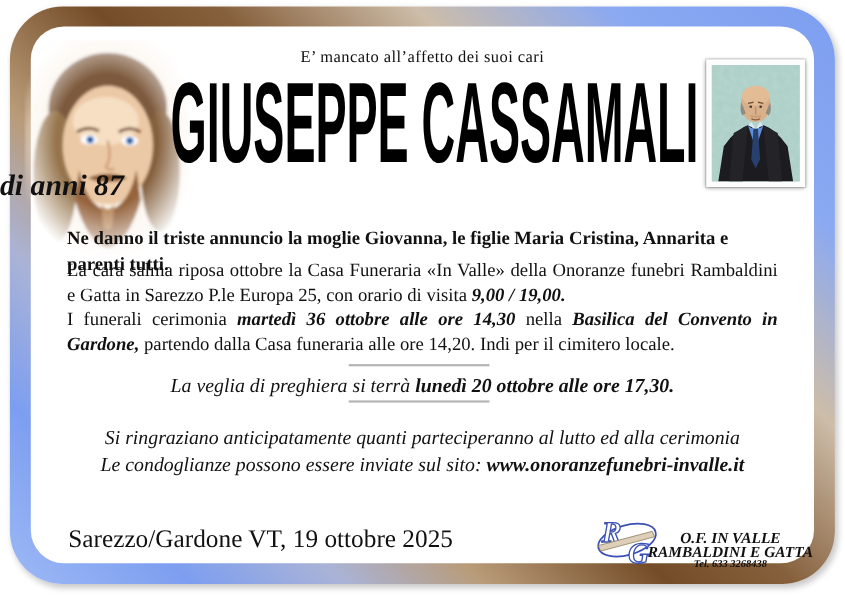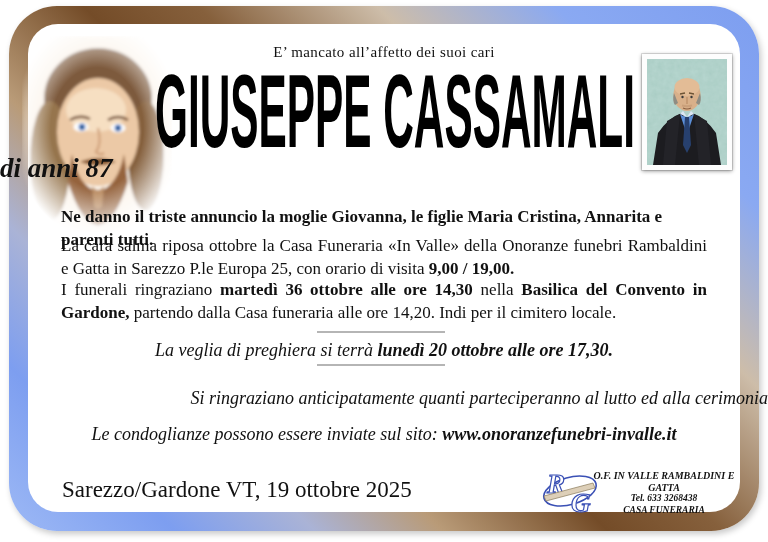--- a/index.html
+++ b/index.html
@@ -38,42 +38,42 @@
     box-shadow:0 1px 4px rgba(0,0,0,0.45), 0 0 0 1px #e2e2e2;
   }
   .para{
     position:absolute;left:61px;width:646px;margin:0;
     font-size:17px;line-height:22.5px;
   }
   .justify{text-align:justify;}
   .p1{top:206px;font-weight:bold;}
   .p2{top:235px;}
   .p3{top:279px;}
-  .bi{font-weight:bold;}
+  .bi{font-weight:bold;font-style:italic;}
   .divider{
     position:absolute;left:317px;width:128px;height:0;
     border-top:2px solid #b5b5b5;
   }
   .d1{top:331px;}
   .d2{top:364px;}
   .centered-line{
     position:absolute;left:0;width:768px;text-align:center;margin:0;
     font-size:18px;font-style:italic;
   }
   .vigil{top:340px;}
-  .thanks{top:388px;text-align:right;}
-  .condolences{top:424px;}
+  .thanks{top:388px;}
+  .condolences{top:412px;}
   .dateline{
     position:absolute;left:62px;top:477px;font-size:23px;
   }
   .company-block{
     position:absolute;left:588px;top:470px;width:152px;text-align:center;
     font-style:italic;font-weight:bold;font-size:9.5px;line-height:11.5px;
   }
-  .company-line1{font-size:10px;}
+  .company-line1{font-size:14px;margin-top:15px;}
   .logo{position:absolute;left:541px;top:468px;width:58px;height:46px;}
 </style>
 </head>
 <body>
 
 <div>
 
   <div class="ring"></div>
   <div class="inner"></div>
 
@@ -152,21 +152,21 @@
       <text x="246" y="81" text-anchor="middle" font-family="Liberation Sans, sans-serif" font-weight="bold" font-size="104" fill="#000000" textLength="480" lengthAdjust="spacingAndGlyphs">GIUSEPPE CASSAMALI</text>
     </svg>
   </div>
 
   <div class="age">di anni 87</div>
 
   <p class="para p1"><span>Ne danno il triste annuncio la moglie Giovanna, le figlie Maria Cristina, Annarita e parenti tutti.</span></p>
 
   <p class="para p2 justify"><span>La cara salma riposa ottobre la Casa Funeraria «In Valle» della Onoranze funebri Rambaldini e Gatta in Sarezzo P.le Europa 25, con orario di visita </span><span class="bi">9,00 / 19,00.</span></p>
 
-  <p class="para p3 justify"><span>I funerali ringraziano </span><span class="bi">martedì 36 ottobre alle ore  14,30</span><span> nella </span><span class="bi">Basilica del Convento in Gardone,</span><span> partendo dalla Casa funeraria alle ore 14,20.  Indi per il  cimitero locale.</span></p>
+  <p class="para p3 justify"><span>I funerali cerimonia </span><span class="bi">martedì 36 ottobre alle ore  14,30</span><span> nella </span><span class="bi">Basilica del Convento in Gardone,</span><span> partendo dalla Casa funeraria alle ore 14,20.  Indi per il  cimitero locale.</span></p>
 
   <div class="divider d1"></div>
   <p class="centered-line vigil"><span>La veglia di preghiera si terrà </span><span class="bi">lunedì 20 ottobre alle ore 17,30.</span></p>
   <div class="divider d2"></div>
 
   <p class="centered-line thanks">Si ringraziano anticipatamente quanti parteciperanno al lutto ed alla cerimonia</p>
 
   <p class="centered-line condolences"><span>Le  condoglianze possono essere inviate sul sito: </span><span class="bi">www.onoranzefunebri-invalle.it</span></p>
 
   <div class="dateline">Sarezzo/Gardone VT, 19 ottobre 2025</div>
@@ -176,16 +176,15 @@
       <ellipse cx="29" cy="23" rx="27" ry="13.5" fill="none" stroke="#3a50b5" stroke-width="1.6" transform="rotate(-16 29 23)"></ellipse>
       <text x="6" y="25" font-family="Liberation Serif, serif" font-style="italic" font-weight="bold" font-size="27" fill="#ffffff" stroke="#3a50b5" stroke-width="1.2">R</text>
       <text x="30" y="44" font-family="Liberation Serif, serif" font-style="italic" font-weight="bold" font-size="27" fill="#ffffff" stroke="#3a50b5" stroke-width="1.2">G</text>
       <path d="M3,28 L52,15 L54,20 L5,33 Z" fill="#ddcfb8" stroke="#8a7a5a" stroke-width="0.7"></path>
     </svg>
   </div>
 
   <div class="company-block">
     <div class="company-line1">O.F. IN VALLE  RAMBALDINI E GATTA</div>
     <div>Tel. 633 3268438</div>
-    <div>CASA FUNERARIA</div>
   </div>
 
 </div>
 
 </body></html>

